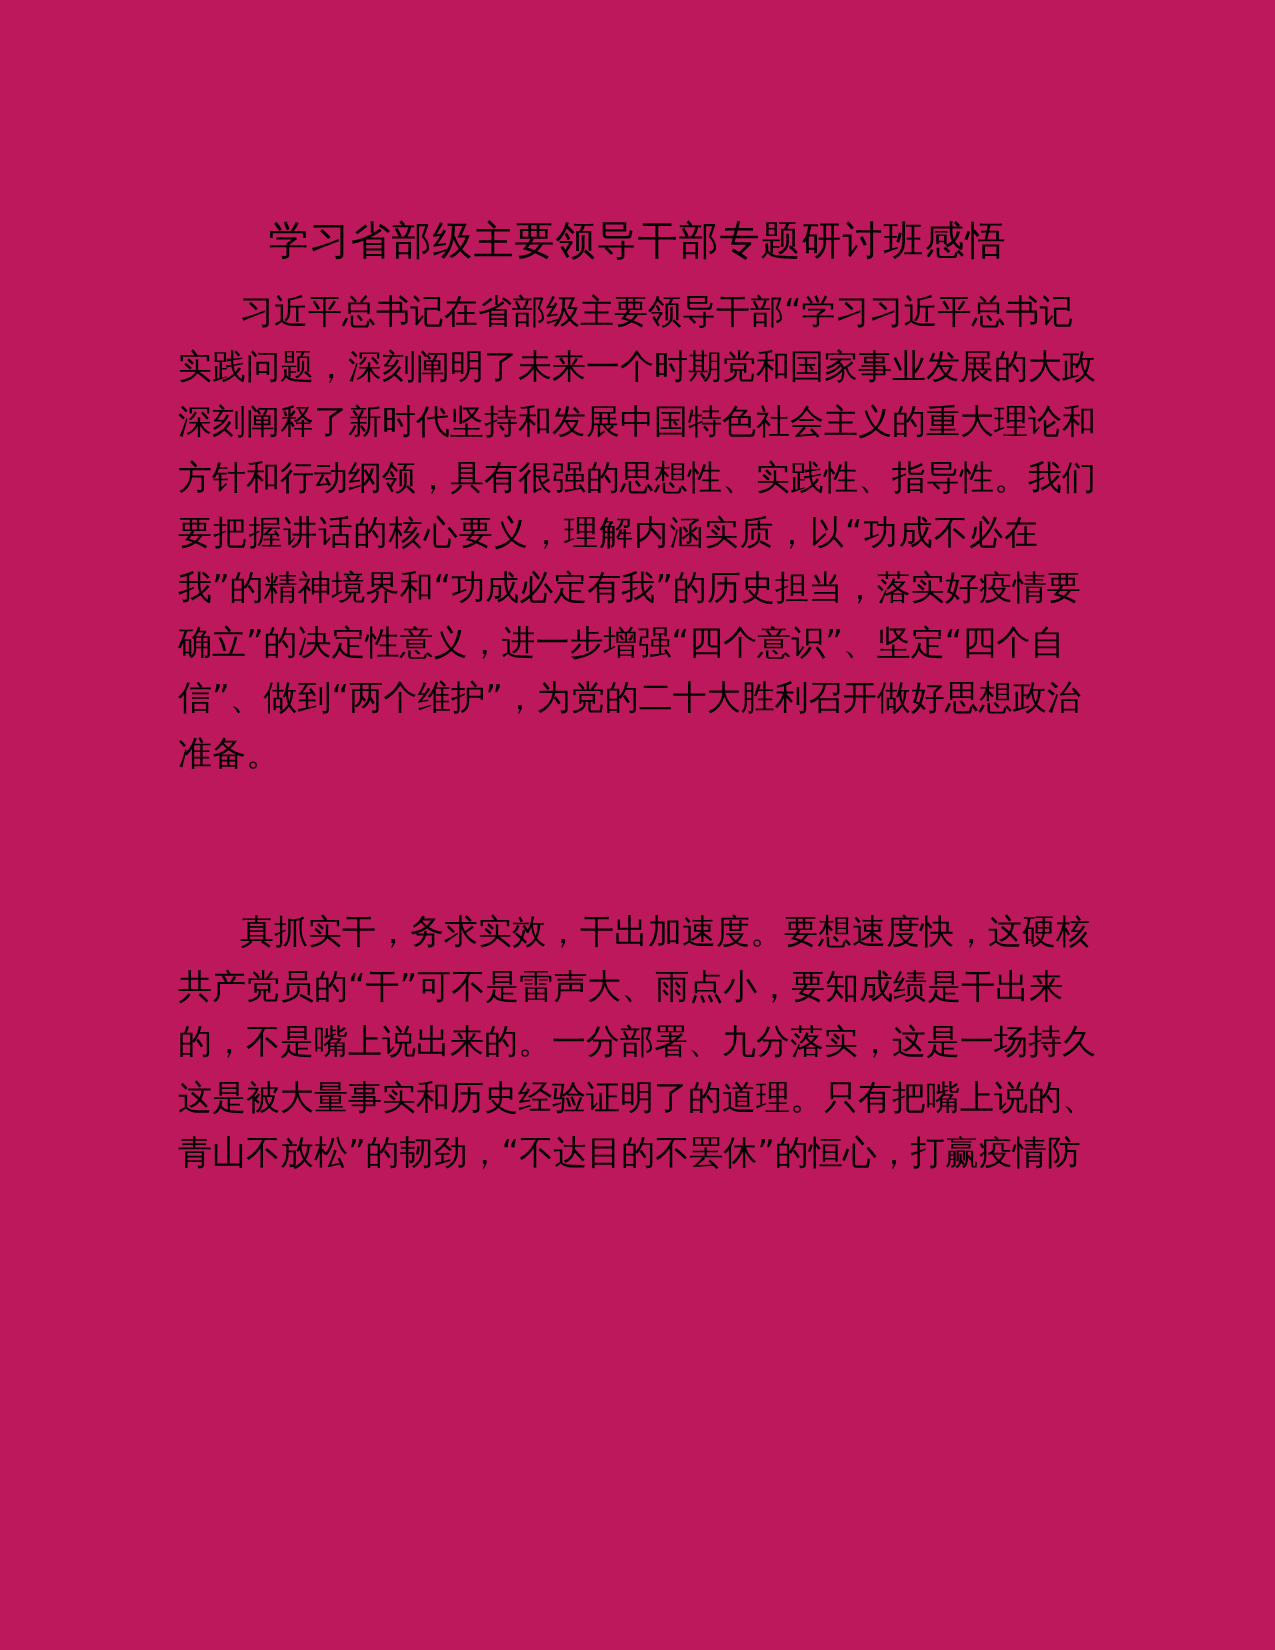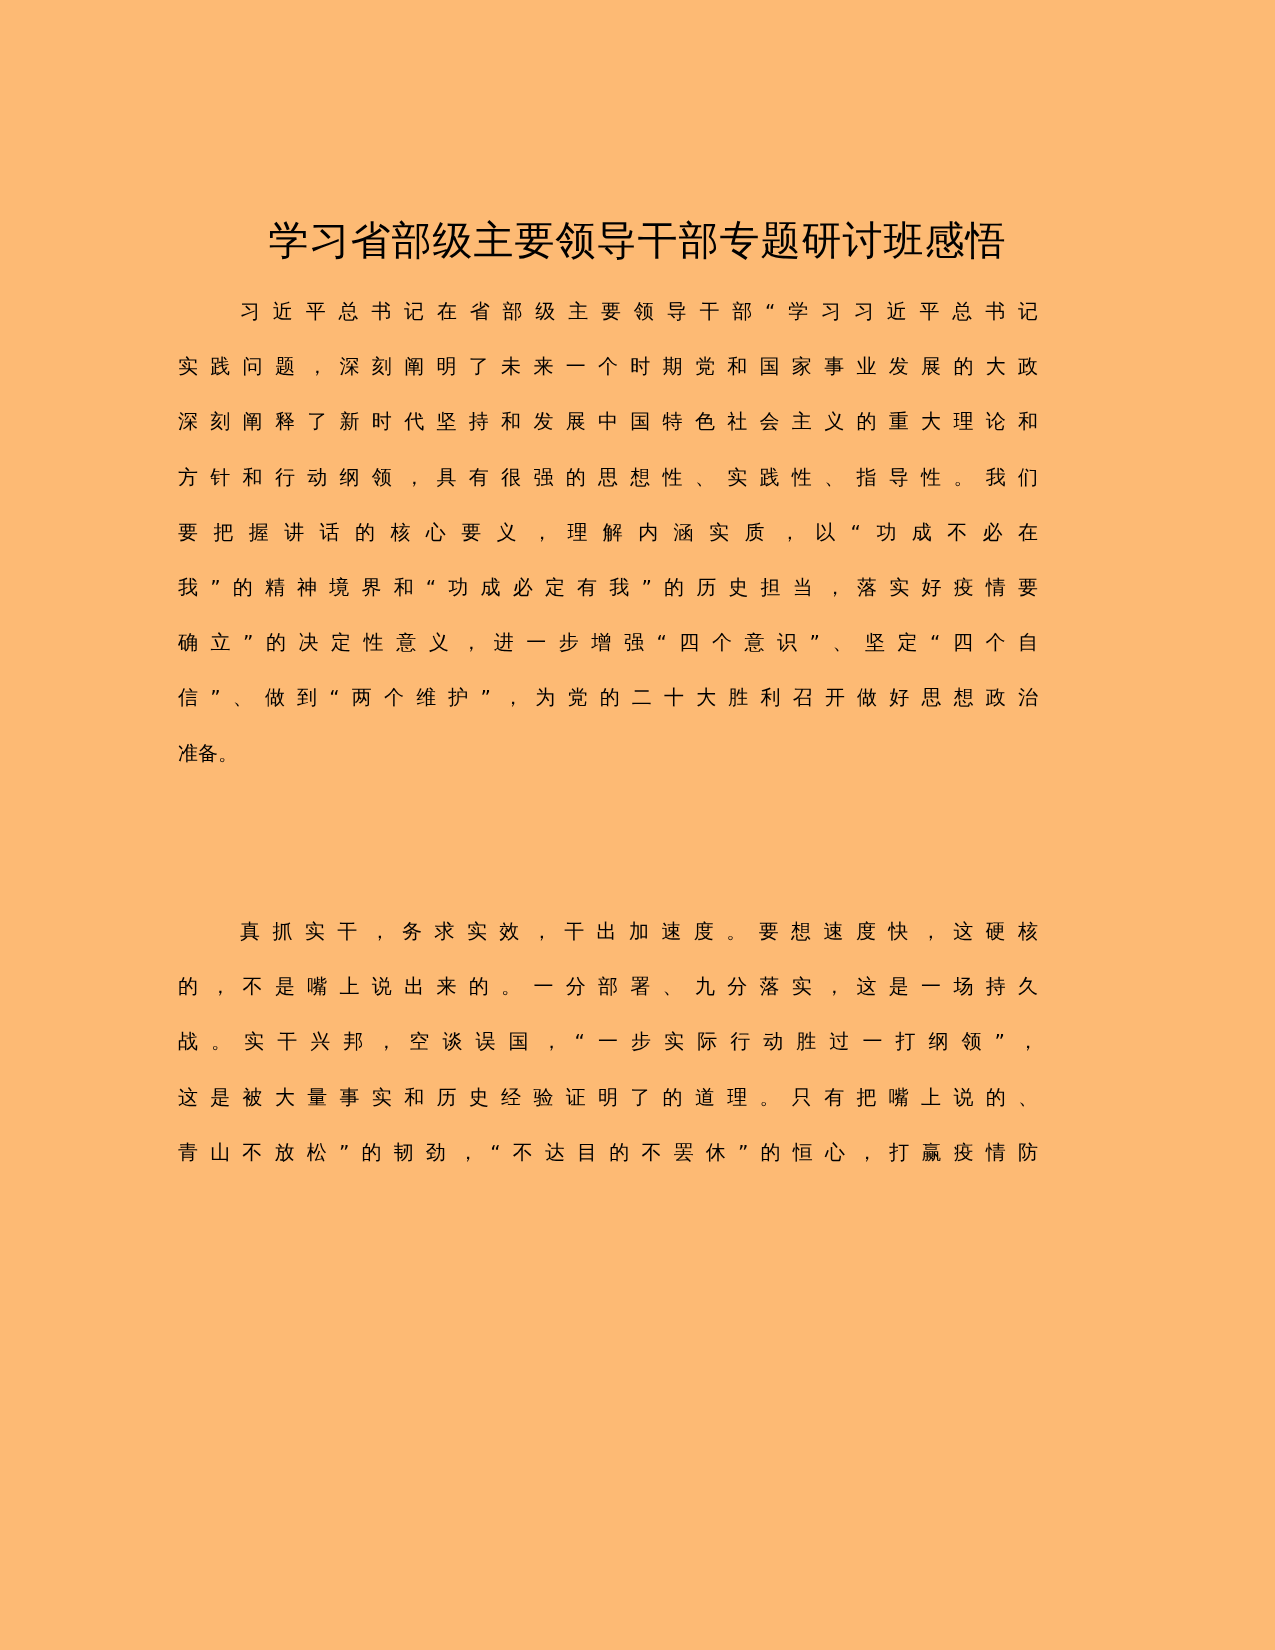--- a/index.html
+++ b/index.html
@@ -1,22 +1,22 @@
 <!DOCTYPE html>
 <html><head>
 <meta charset="utf-8">
 <style>
   html, body { margin: 0; padding: 0; background: #ffffff; }
   body { width: 1275px; height: 1650px; position: relative; overflow: hidden;
          font-family: "DejaVu Sans", "Liberation Sans", sans-serif; color: #000; }
-  .page { position: absolute; left: 0; top: 0; width: 1275px; height: 1650px; background: #fdba74; }
+  .page { position: absolute; left: 0; top: 0; width: 1275px; height: 1650px; background: #be185d; }
   .title { position: absolute; left: 0; width: 1275px; top: 212px; text-align: center;
            font-size: 40px; line-height: 56px; letter-spacing: 1px; white-space: nowrap; }
   .para { position: absolute; left: 178px; width: 860px; }
-  .line { display: block; height: 55.2px; line-height: 55.2px; font-size: 20px;
+  .line { display: block; height: 55.2px; line-height: 55.2px; font-size: 34px;
           white-space: nowrap; text-align: justify; text-align-last: justify; letter-spacing: 0px; }
   .line.last { text-align-last: left; }
   .line.indent { padding-left: 62px; }
   #p1 { top: 284px; }
   #p2 { top: 904px; }
 </style>
 </head>
 <body>
 
 <div class="page">
@@ -29,18 +29,18 @@
     <span class="line">方针和行动纲领，具有很强的思想性、实践性、指导性。我们</span>
     <span class="line">要把握讲话的核心要义，理解内涵实质，以“功成不必在</span>
     <span class="line">我”的精神境界和“功成必定有我”的历史担当，落实好疫情要</span>
     <span class="line">确立”的决定性意义，进一步增强“四个意识”、坚定“四个自</span>
     <span class="line">信”、做到“两个维护”，为党的二十大胜利召开做好思想政治</span>
     <span class="line last">准备。</span>
   </div>
 
   <div class="para" id="p2">
     <span class="line indent">真抓实干，务求实效，干出加速度。要想速度快，这硬核</span>
+    <span class="line">共产党员的“干”可不是雷声大、雨点小，要知成绩是干出来</span>
     <span class="line">的，不是嘴上说出来的。一分部署、九分落实，这是一场持久</span>
-    <span class="line">战。实干兴邦，空谈误国，“一步实际行动胜过一打纲领”，</span>
     <span class="line">这是被大量事实和历史经验证明了的道理。只有把嘴上说的、</span>
     <span class="line">青山不放松”的韧劲，“不达目的不罢休”的恒心，打赢疫情防</span>
   </div>
 </div>
 
 </body></html>

